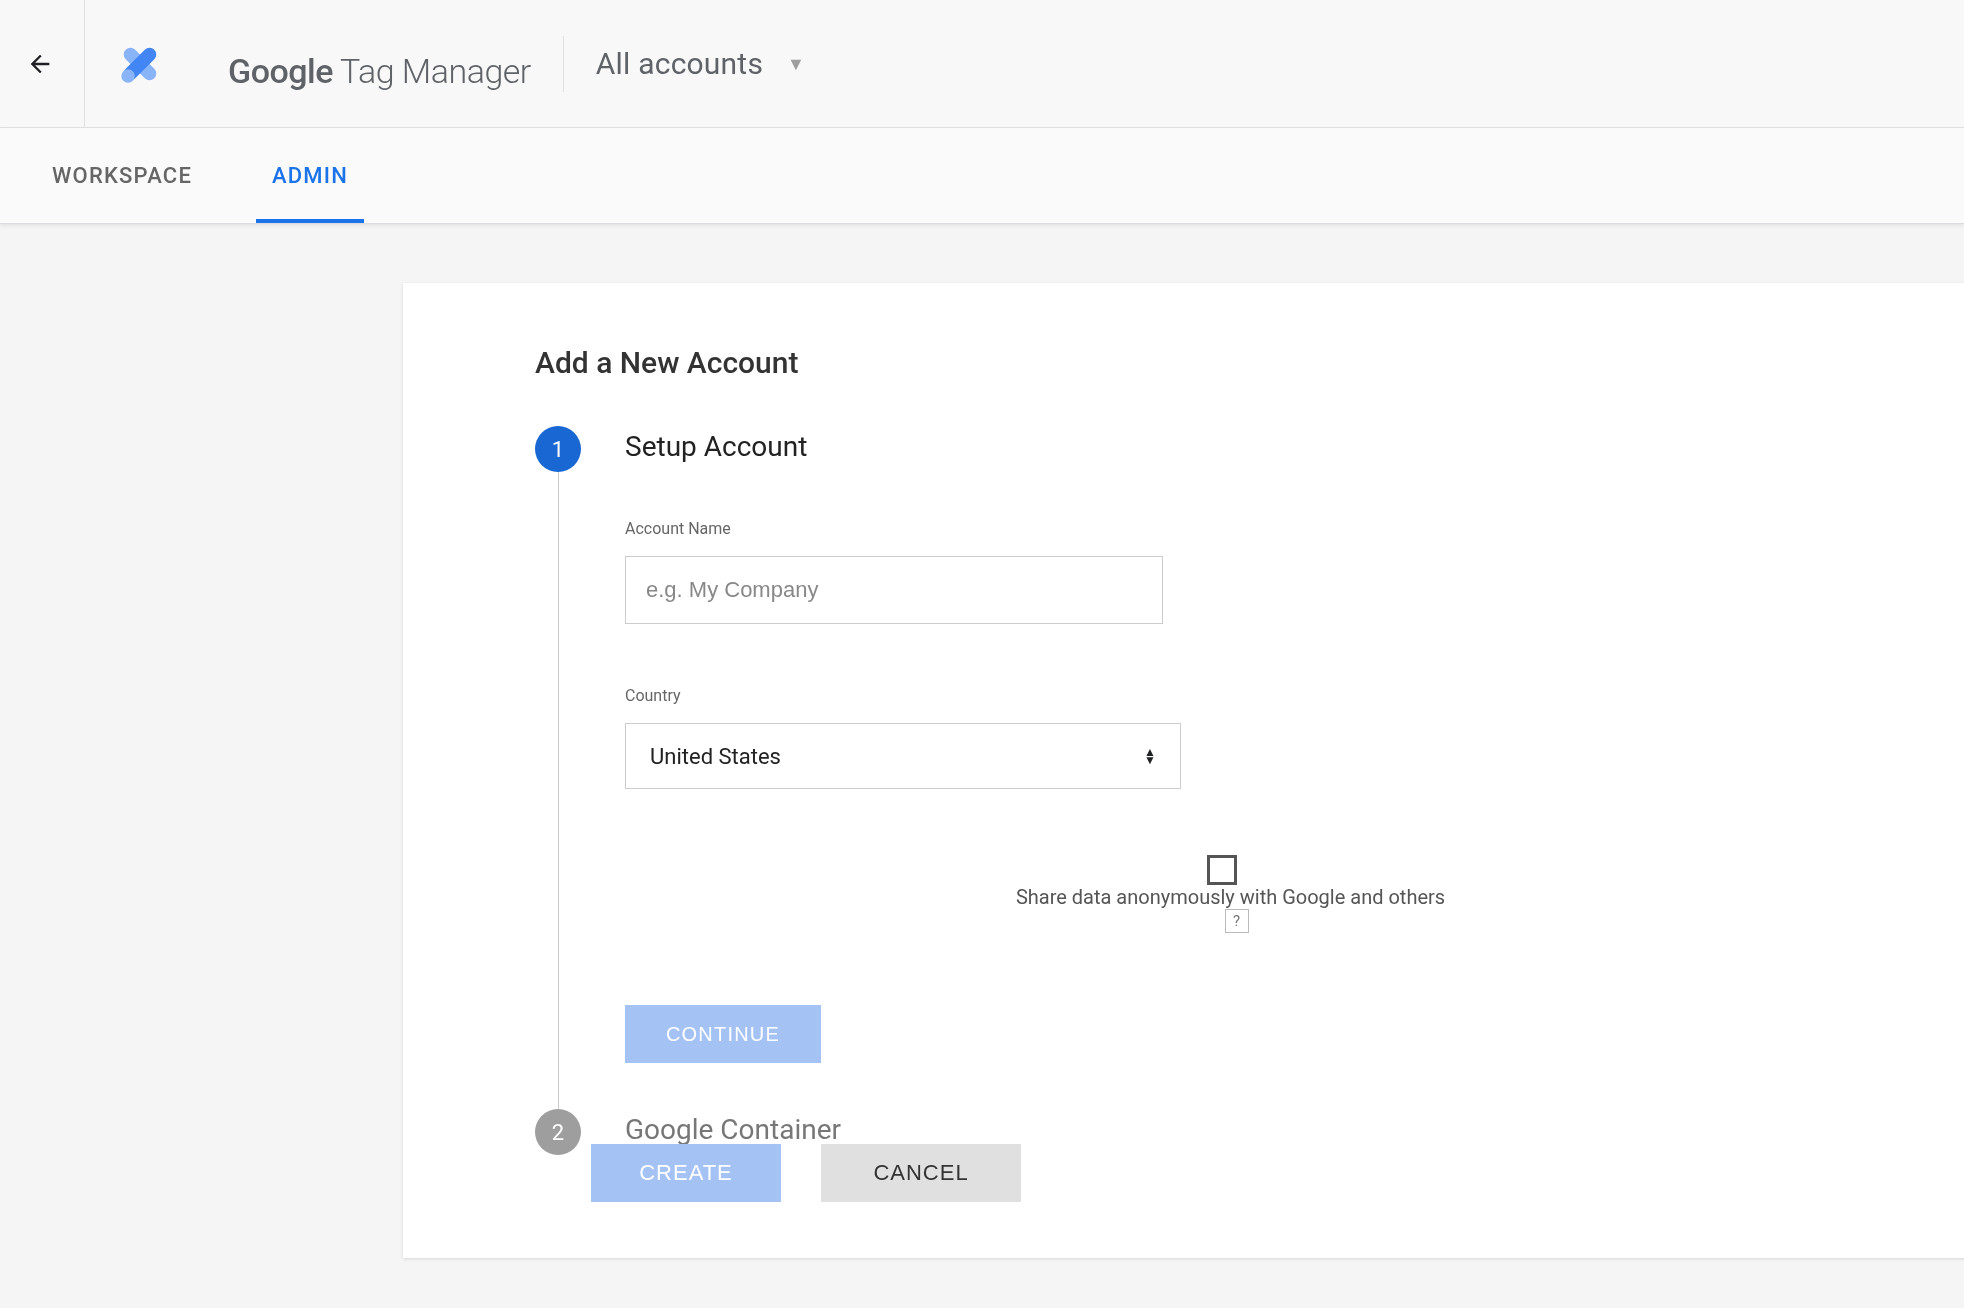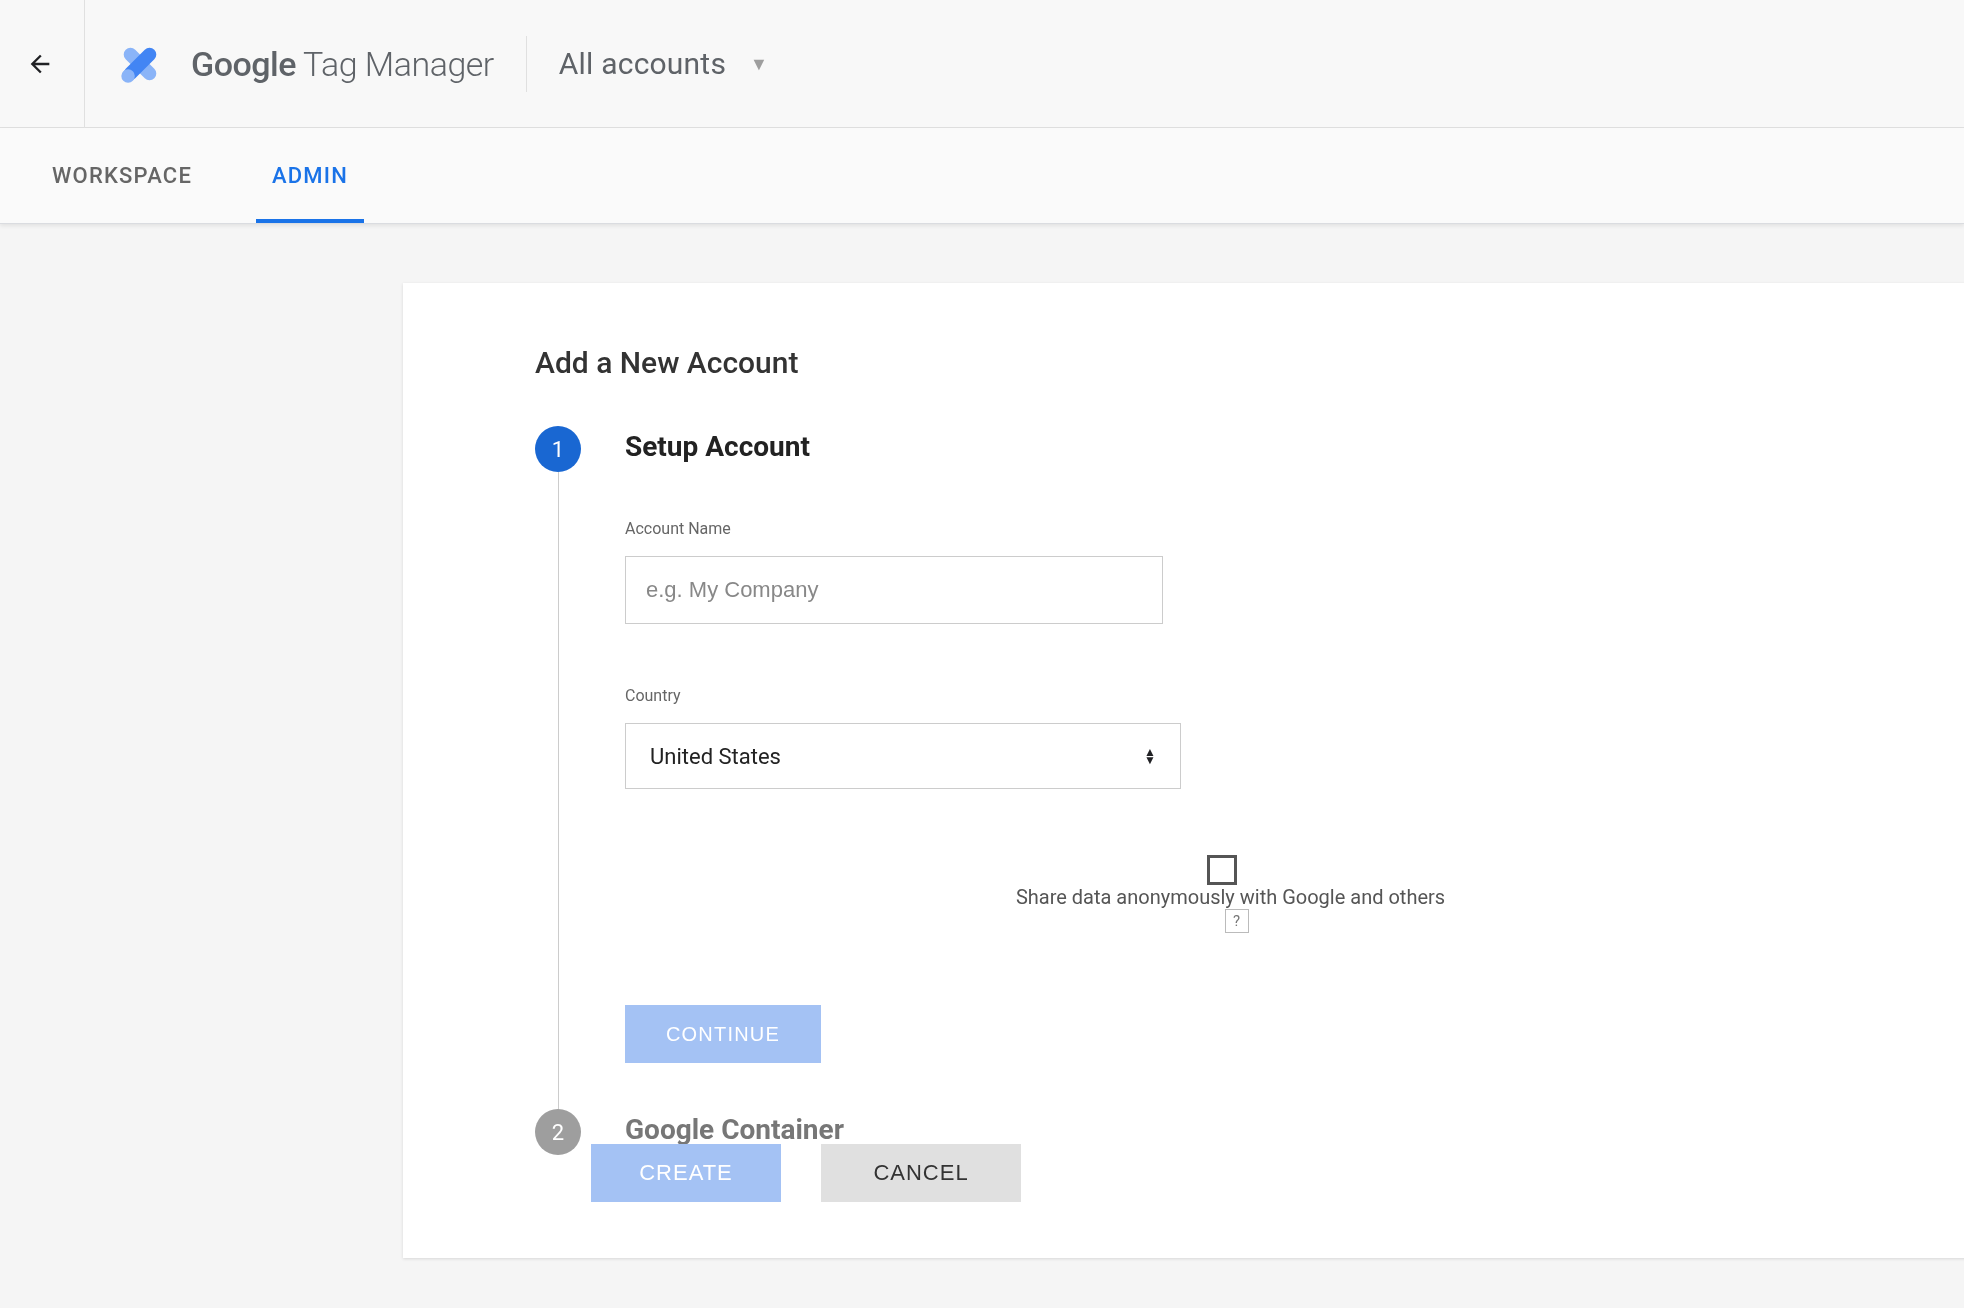--- a/index.html
+++ b/index.html
@@ -31,22 +31,23 @@
   }
   .back-arrow svg { width: 28px; height: 28px; fill: #202124; }
   .vdiv {
     width: 1px;
     height: 128px;
     background: #e0e0e0;
     margin: 0 20px;
   }
   .gtm-logo {
     display: flex;
-    align-items: center;
+    align-items: flex-end;
     margin-left: 8px;
+    gap: 37px;
   }
   .gtm-icon { width: 54px; height: 54px; margin-right: 24px; }
   .gtm-title { font-size: 34px; color: #5f6368; letter-spacing: -0.5px; }
   .gtm-title .bold { font-weight: 500; color: #5f6368; }
   .gtm-title .light { font-weight: 300; }
   .vdiv2 { width: 1px; height: 56px; background: #e0e0e0; margin: 0 32px; }
   .account-selector {
     display: flex;
     align-items: center;
     font-size: 30px;
@@ -105,21 +106,21 @@
     width: 46px; height: 46px;
     border-radius: 50%;
     display: flex; align-items: center; justify-content: center;
     font-size: 22px; color: #fff; font-weight: 400;
     flex-shrink: 0;
     z-index: 2;
   }
   .step-badge.active { background: #1967d2; }
   .step-badge.inactive { background: #9e9e9e; }
   .step-content { margin-left: 44px; flex: 1; }
-  .step-title { font-size: 28px; color: #222; font-weight: 700; margin-top: 4px; }
+  .step-title { font-size: 28px; color: #222; font-weight: 400; margin-top: 4px; }
   .step-title.inactive { color: #777; }
   .step-line {
     position: absolute;
     left: 23px;
     top: 46px;
     bottom: -46px;
     width: 1px;
     background: #ccc;
     z-index: 1;
   }

